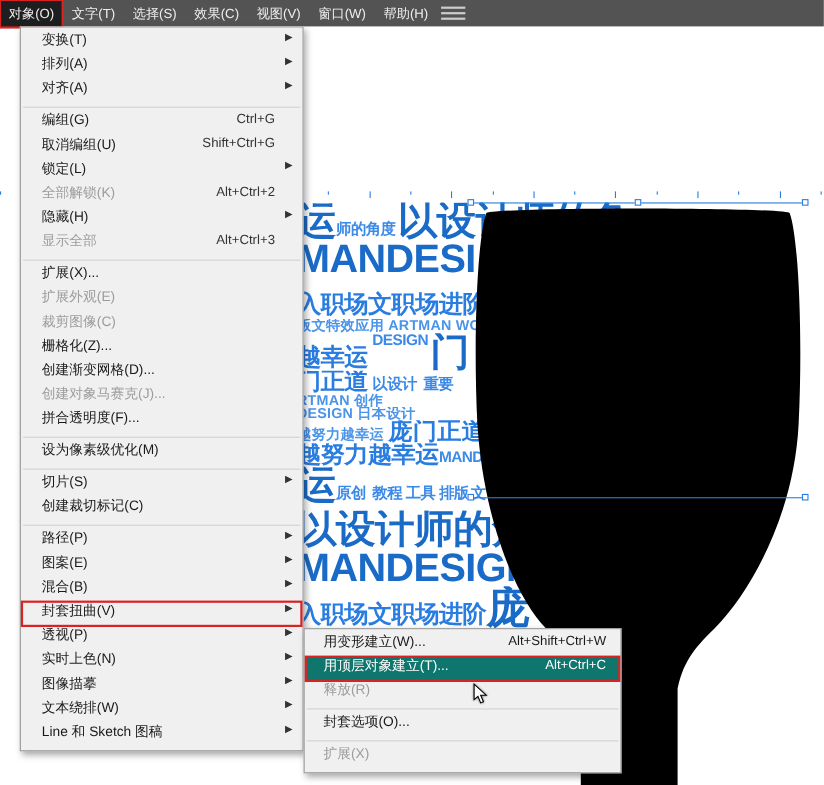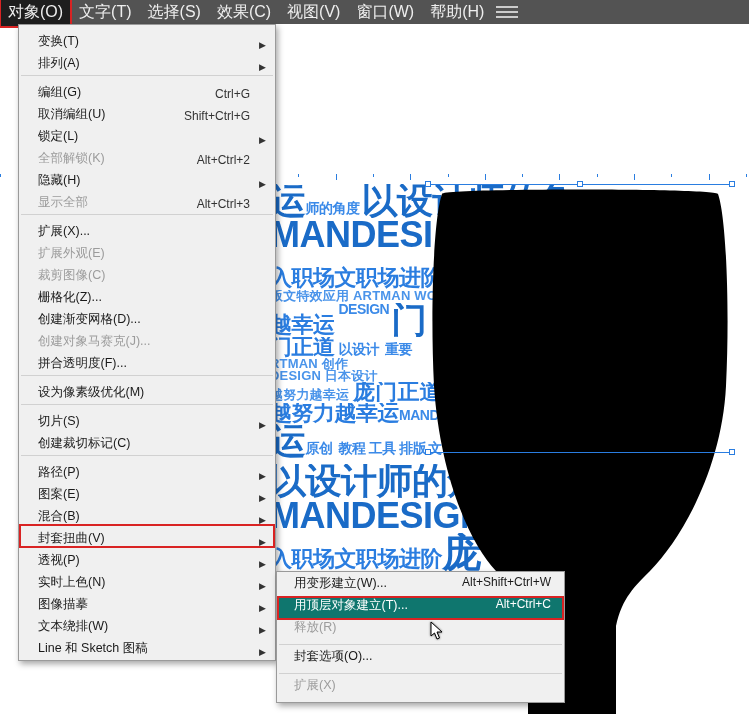--- a/index.html
+++ b/index.html
@@ -1,18 +1,18 @@
 <!DOCTYPE html>
 <html><head>
 <meta charset="utf-8">
 <style>
   * { box-sizing: border-box; margin: 0; padding: 0; font-family: "Microsoft YaHei", sans-serif; }
   body { width: 749px; height: 714px; background: #fff; overflow: hidden; position: relative; }
 
-  .menubar { position: absolute; top: 0; left: 0; right: 0; height: 24px; background: #535353; color: #eee; font-size: 16px; display: flex; align-items: center; z-index: 100; }
+  .menubar { position: absolute; top: 0; left: 0; right: 0; height: 24px; background: #535353; color: #eee; font-size: 12px; display: flex; align-items: center; z-index: 100; }
   .menubar-item { padding: 4px 8px; cursor: default; }
   .menubar-item.active { background: #1e1e1e; outline: 2px solid #d92323; outline-offset: -1px; }
   .mb-icon { width: 22px; height: 16px; margin: 0 4px; display: flex; flex-direction: column; justify-content: space-between; padding: 2px 0; }
   .mb-icon span { height: 2px; background: #ccc; }
 
   .canvas { position: absolute; top: 24px; left: 0; right: 0; bottom: 0; background: #fff; }
   .canvas-content { position: absolute; left: 270px; top: 160px; width: 460px; color: #1a6bc7; font-weight: 800; line-height: 0.95; letter-spacing: -0.5px; }
   .txt-big { font-size: 36px; }
   .txt-med { font-size: 22px; color: #2a7de0; }
   .txt-sm { font-size: 14px; color: #3b8ae8; display: inline-block; margin-right: 2px; }
@@ -21,21 +21,21 @@
   .txt-small-fill { font-size: 13px; color: #4a94ea; letter-spacing: 0.2px; }
 
   .silhouette { position: absolute; left: 430px; top: 162px; width: 300px; height: 540px; }
   .silhouette svg { width: 100%; height: 100%; }
   .sel-handles { position: absolute; left: 428px; top: 160px; width: 304px; height: 546px; }
   .sel-handles .h { position: absolute; width: 6px; height: 6px; background: #fff; border: 1px solid #2a7de0; }
   .sel-handles .hl { position: absolute; background: #2a7de0; }
 
   .menu, .submenu { position: absolute; background: #f0f0f0; border: 1px solid #9a9a9a; box-shadow: 2px 3px 6px rgba(0,0,0,0.35); color: #1a1a1a; font-size: 12.5px; padding: 3px 1px; z-index: 200; }
   .menu { left: 18px; top: 24px; width: 258px; }
-  .menu-item { display: flex; align-items: flex-end; height: 22px; padding: 0 24px 0 18px; position: relative; }
+  .menu-item { display: flex; align-items: flex-start; height: 22px; padding: 0 24px 0 18px; position: relative; }
   .menu-item .lbl { flex: 1; }
   .menu-item .sc { color: #333; font-size: 12px; }
   .menu-item.disabled { color: #9c9c9c; }
   .menu-item.has-sub::after { content: "▶"; font-size: 9px; position: absolute; right: 8px; color: #333; }
   .menu-sep { height: 1px; background: #d1d1d1; margin: 3px 1px; }
   .menu-item.boxed { outline: 2px solid #d92323; outline-offset: -1px; }
 
   .submenu { left: 276px; top: 571px; width: 289px; }
   .sub-item { display: flex; height: 22px; padding: 0 12px 0 16px; position: relative; }
   .sub-item .lbl { flex: 1; }
@@ -133,20 +133,23 @@
     </div>
 </div>
 
 <div class="menu">
   <div class="menu-item has-sub">
       <span class="lbl">变换(T)</span>
     </div>
   <div class="menu-item has-sub">
       <span class="lbl">排列(A)</span>
     </div>
+  <div class="menu-item has-sub">
+      <span class="lbl">对齐(A)</span>
+    </div>
   <div class="menu-sep"></div>
   <div class="menu-item">
       <span class="lbl">编组(G)</span>
       <span class="sc">Ctrl+G</span>
     </div>
   <div class="menu-item">
       <span class="lbl">取消编组(U)</span>
       <span class="sc">Shift+Ctrl+G</span>
     </div>
   <div class="menu-item has-sub">

